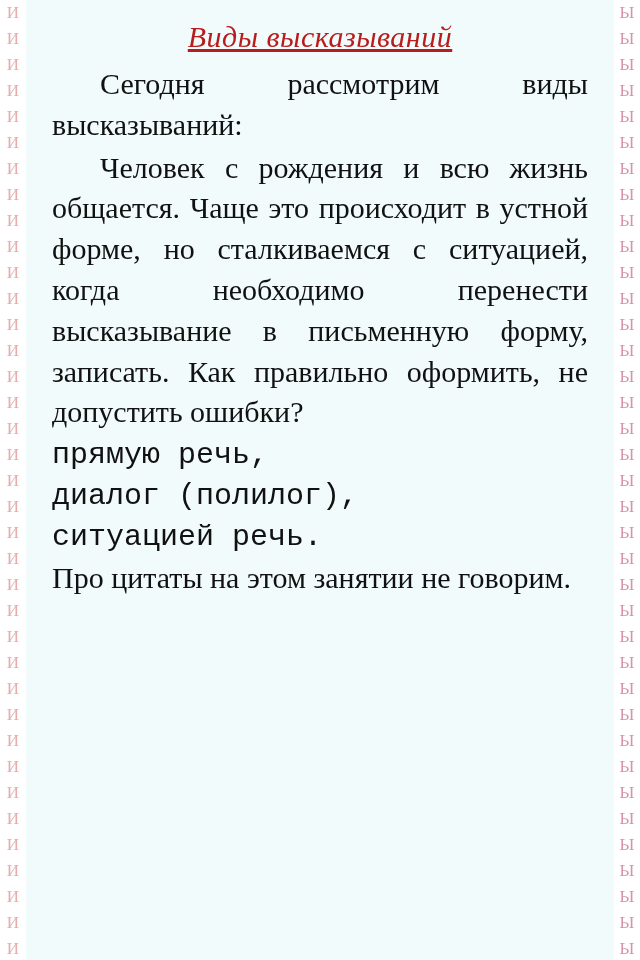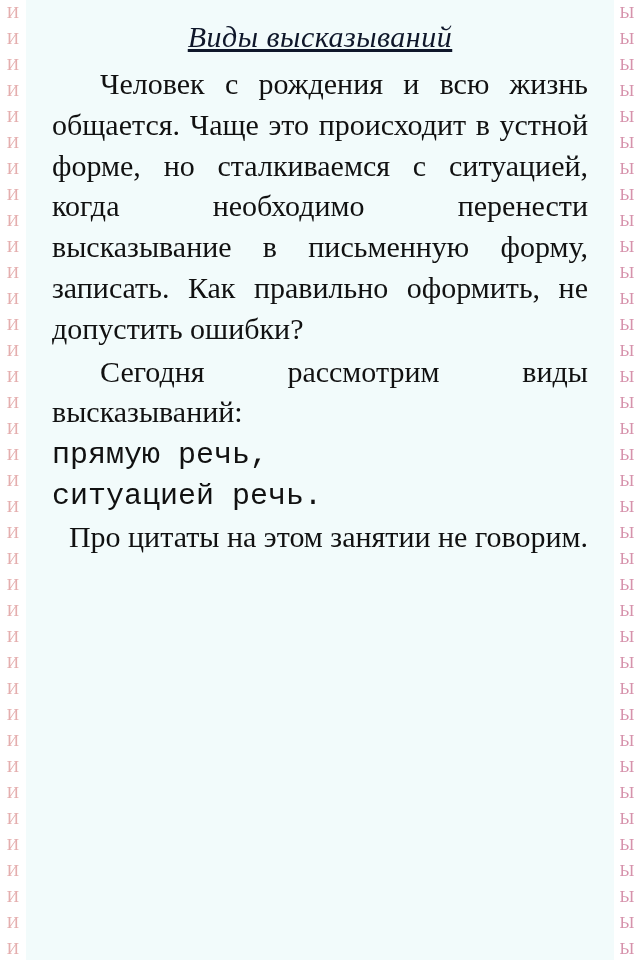--- a/index.html
+++ b/index.html
@@ -55,21 +55,21 @@
     height: 960px;
     background: #f2fbfb;
     box-sizing: border-box;
     padding: 14px 26px 0 26px;
   }
   .title {
     text-align: center;
     font-family: "Liberation Serif", serif;
     font-style: italic;
     font-size: 30px;
-    color: #0f172a;
+    color: #b91c1c;
     text-decoration: underline;
     letter-spacing: 0.5px;
     margin: 6px 0 10px 0;
     white-space: nowrap;
   }
   .body-text {
     font-family: "Liberation Serif", serif;
     font-size: 30px;
     line-height: 1.36;
     color: #111111;
@@ -86,21 +86,21 @@
     text-indent: 0;
     text-align: left;
     font-family: Liberation Mono, monospace;
   }
   .plain {
     margin: 0;
     text-indent: 0;
     text-align: left;
   }
   .tail {
-    text-align: right;
+    text-align: left;
   }
 </style>
 </head>
 <body>
 
 <div class="slide">
 
   <div class="edge left">
       <div class="edge-glyph">И</div>
       <div class="edge-glyph">И</div>
@@ -138,23 +138,24 @@
       <div class="edge-glyph">И</div>
       <div class="edge-glyph">И</div>
       <div class="edge-glyph">И</div>
       <div class="edge-glyph">И</div>
     </div>
 
   <div class="page">
     <div class="title">Виды высказываний</div>
 
     <div class="body-text">
+      <p class="para">Сегодня рассмотрим виды высказываний:</p>
       <p class="para">Человек с рождения и всю жизнь общается. Чаще это происходит в устной форме, но сталкиваемся с ситуацией, когда необходимо перенести высказывание в письменную форму, записать. Как правильно  оформить, не допустить ошибки?</p>
-      <p class="para">Сегодня рассмотрим виды высказываний:</p>
       <p class="list-line">прямую речь,</p>
+      <p class="list-line">диалог (полилог),</p>
       <p class="list-line">ситуацией речь.</p>
       <p class="plain tail">Про цитаты на этом занятии не говорим.</p>
     </div>
   </div>
 
   <div class="edge right">
       <div class="edge-glyph">Ы</div>
       <div class="edge-glyph">Ы</div>
       <div class="edge-glyph">Ы</div>
       <div class="edge-glyph">Ы</div>

